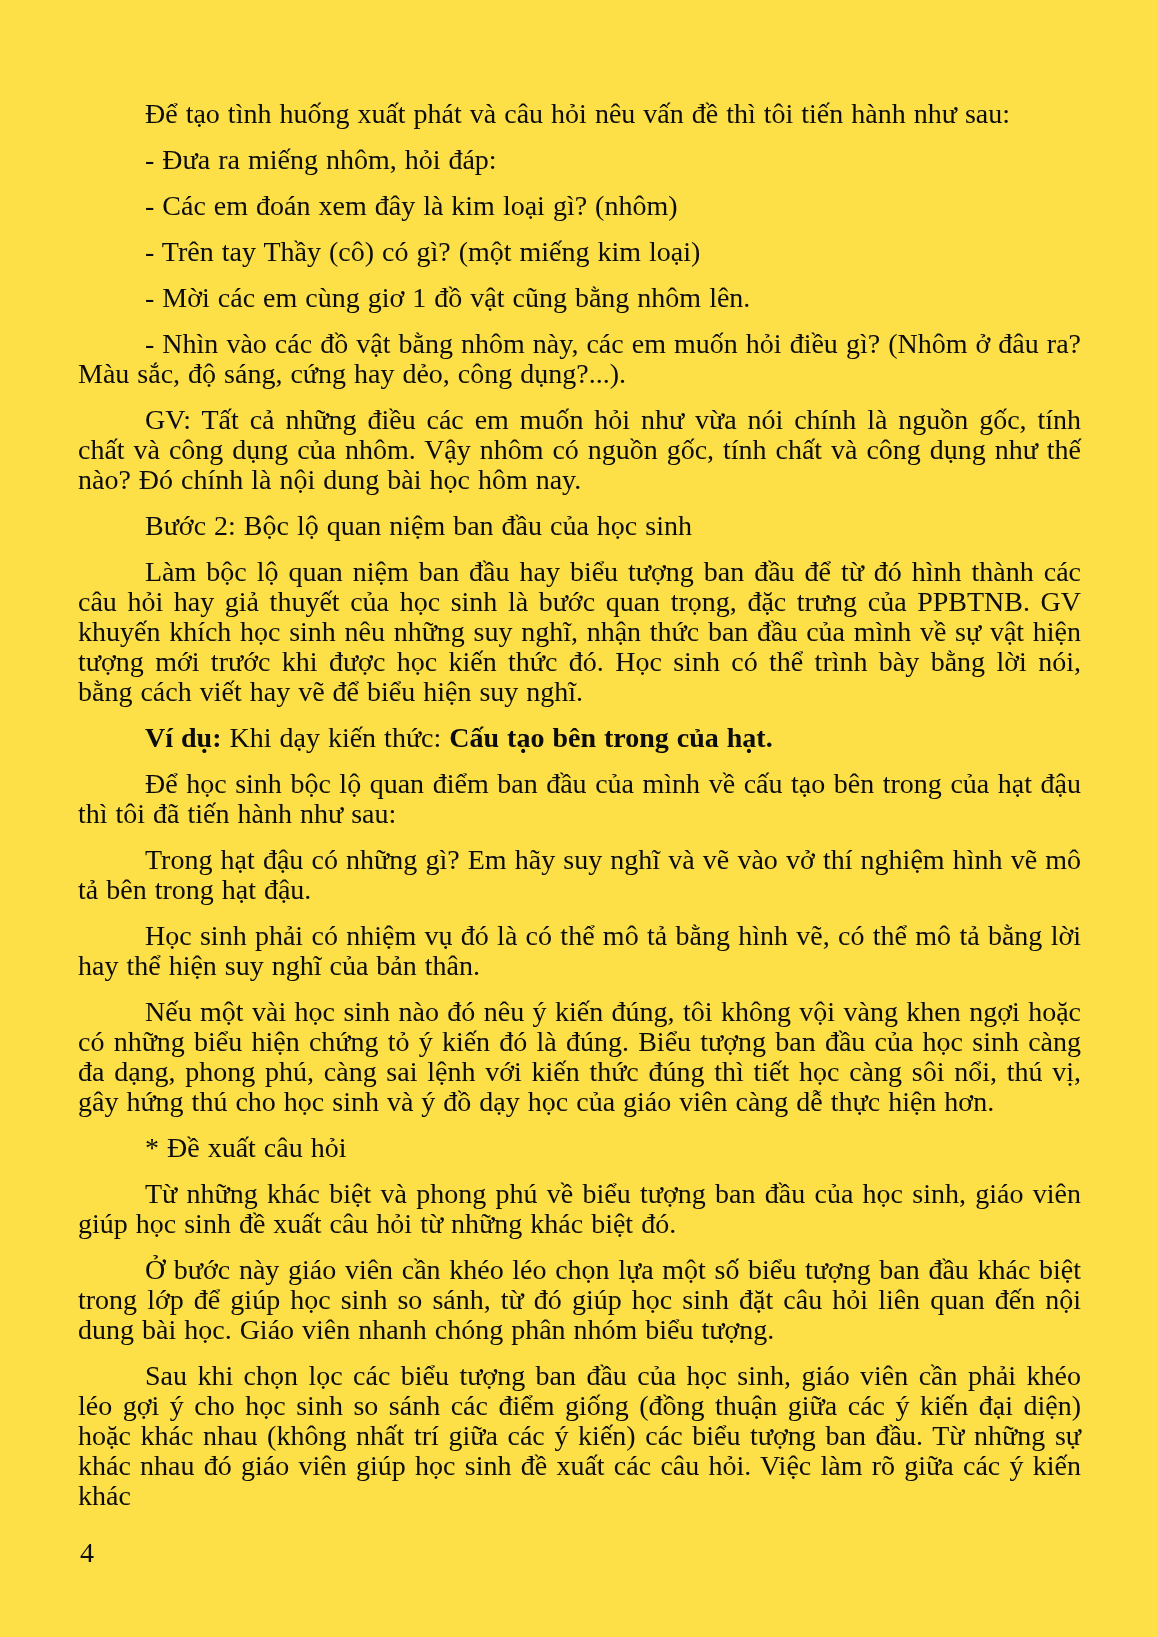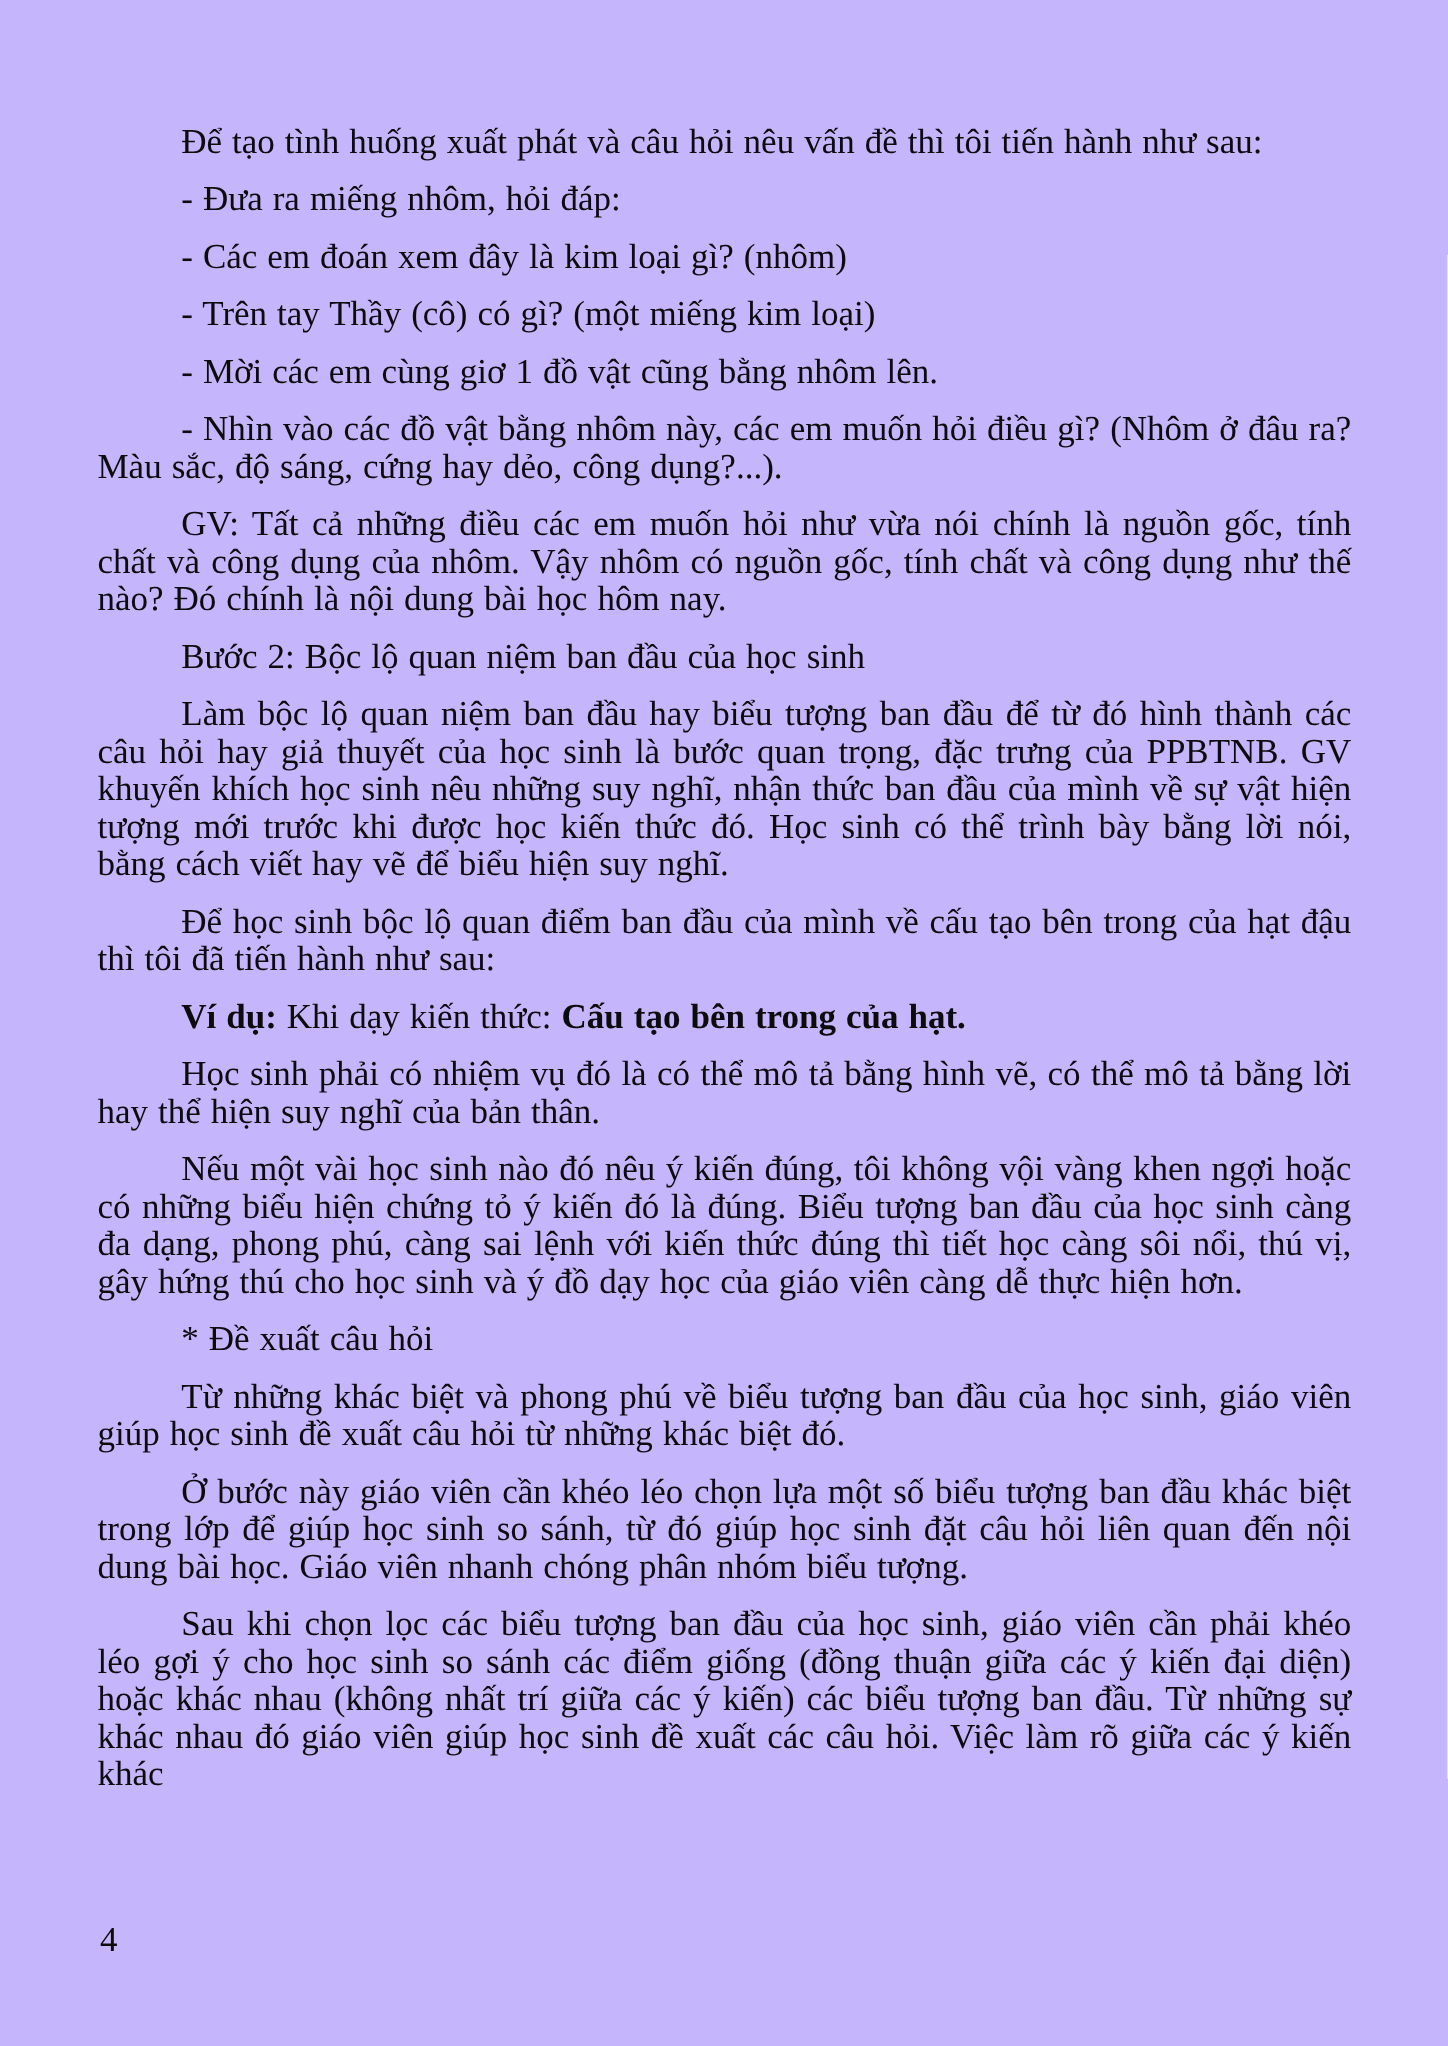--- a/index.html
+++ b/index.html
@@ -4,21 +4,21 @@
 <style>
   html, body {
     margin: 0;
     padding: 0;
     background: #ffffff;
   }
   .page {
     position: relative;
     width: 1158px;
     height: 1637px;
-    background: #c4b5fd;
+    background: #fde047;
     color: #0c0c0c;
     font-family: "Liberation Serif", "DejaVu Serif", serif;
     overflow: hidden;
   }
   .content {
     position: absolute;
     left: 78px;
     top: 99px;
     width: 1003px;
   }
@@ -53,22 +53,23 @@
   <div class="content">
       <p class="body">Để tạo tình huống xuất phát và câu hỏi nêu vấn đề thì tôi tiến hành như sau:</p>
       <p class="body">- Đưa ra miếng nhôm, hỏi đáp:</p>
       <p class="body">- Các em đoán xem đây là kim loại gì? (nhôm)</p>
       <p class="body">- Trên tay Thầy (cô) có gì? (một miếng kim loại)</p>
       <p class="body">- Mời các em cùng giơ 1 đồ vật cũng bằng nhôm lên.</p>
       <p class="body">- Nhìn vào các đồ vật bằng nhôm này, các em muốn hỏi điều gì? (Nhôm ở đâu ra? Màu sắc, độ sáng, cứng hay dẻo, công dụng?...).</p>
       <p class="body">GV: Tất cả những điều các em muốn hỏi như vừa nói chính là nguồn gốc, tính chất và công dụng của nhôm. Vậy nhôm có nguồn gốc, tính chất và công dụng như thế nào? Đó chính là nội dung bài học hôm nay.</p>
       <p class="heading">Bước 2: Bộc lộ quan niệm ban đầu của học sinh</p>
       <p class="body">Làm bộc lộ quan niệm ban đầu hay biểu tượng ban đầu để từ đó hình thành các câu hỏi hay giả thuyết của học sinh là bước quan trọng, đặc trưng của PPBTNB. GV khuyến khích học sinh nêu những suy nghĩ, nhận thức ban đầu của mình về sự vật hiện tượng mới trước khi được học kiến thức đó. Học sinh có thể trình bày bằng lời nói, bằng cách viết hay vẽ để biểu hiện suy nghĩ.</p>
+      <p class="body"><span class="b">Ví dụ:</span><span> Khi dạy kiến thức: </span><span class="b">Cấu tạo bên trong của hạt.</span></p>
       <p class="body">Để học sinh bộc lộ quan điểm ban đầu của mình về cấu tạo bên trong của hạt đậu thì tôi đã tiến hành như sau:</p>
-      <p class="body"><span class="b">Ví dụ:</span><span> Khi dạy kiến thức: </span><span class="b">Cấu tạo bên trong của hạt.</span></p>
+      <p class="body">Trong hạt đậu có những gì? Em hãy suy nghĩ và vẽ vào vở thí nghiệm hình vẽ mô tả bên trong hạt đậu.</p>
       <p class="body">Học sinh phải có nhiệm vụ đó là có thể mô tả bằng hình vẽ, có thể mô tả bằng lời hay thể hiện suy nghĩ của bản thân.</p>
       <p class="body">Nếu một vài học sinh nào đó nêu ý kiến đúng, tôi không vội vàng khen ngợi hoặc có những biểu hiện chứng tỏ ý kiến đó là đúng. Biểu tượng ban đầu của học sinh càng đa dạng, phong phú, càng sai lệnh với kiến thức đúng thì tiết học càng sôi nổi, thú vị, gây hứng thú cho học sinh và ý đồ dạy học của giáo viên càng dễ thực hiện hơn.</p>
       <p class="heading">* Đề xuất câu hỏi</p>
       <p class="body">Từ những khác biệt và phong phú về biểu tượng ban đầu của học sinh, giáo viên giúp học sinh đề xuất câu hỏi từ những khác biệt đó.</p>
       <p class="body">Ở bước này giáo viên cần khéo léo chọn lựa một số biểu tượng ban đầu khác biệt trong lớp để giúp học sinh so sánh, từ đó giúp học sinh đặt câu hỏi liên quan đến nội dung bài học. Giáo viên nhanh chóng phân nhóm biểu tượng.</p>
       <p class="body">Sau khi chọn lọc các biểu tượng ban đầu của học sinh, giáo viên cần phải khéo léo gợi ý cho học sinh so sánh các điểm giống (đồng thuận giữa các ý kiến đại diện) hoặc khác nhau (không nhất trí giữa các ý kiến) các biểu tượng ban đầu. Từ những sự khác nhau đó giáo viên giúp học sinh đề xuất các câu hỏi. Việc làm rõ giữa các ý kiến khác</p>
     </div>
   <div class="page-number">4</div>
 </main>
 

